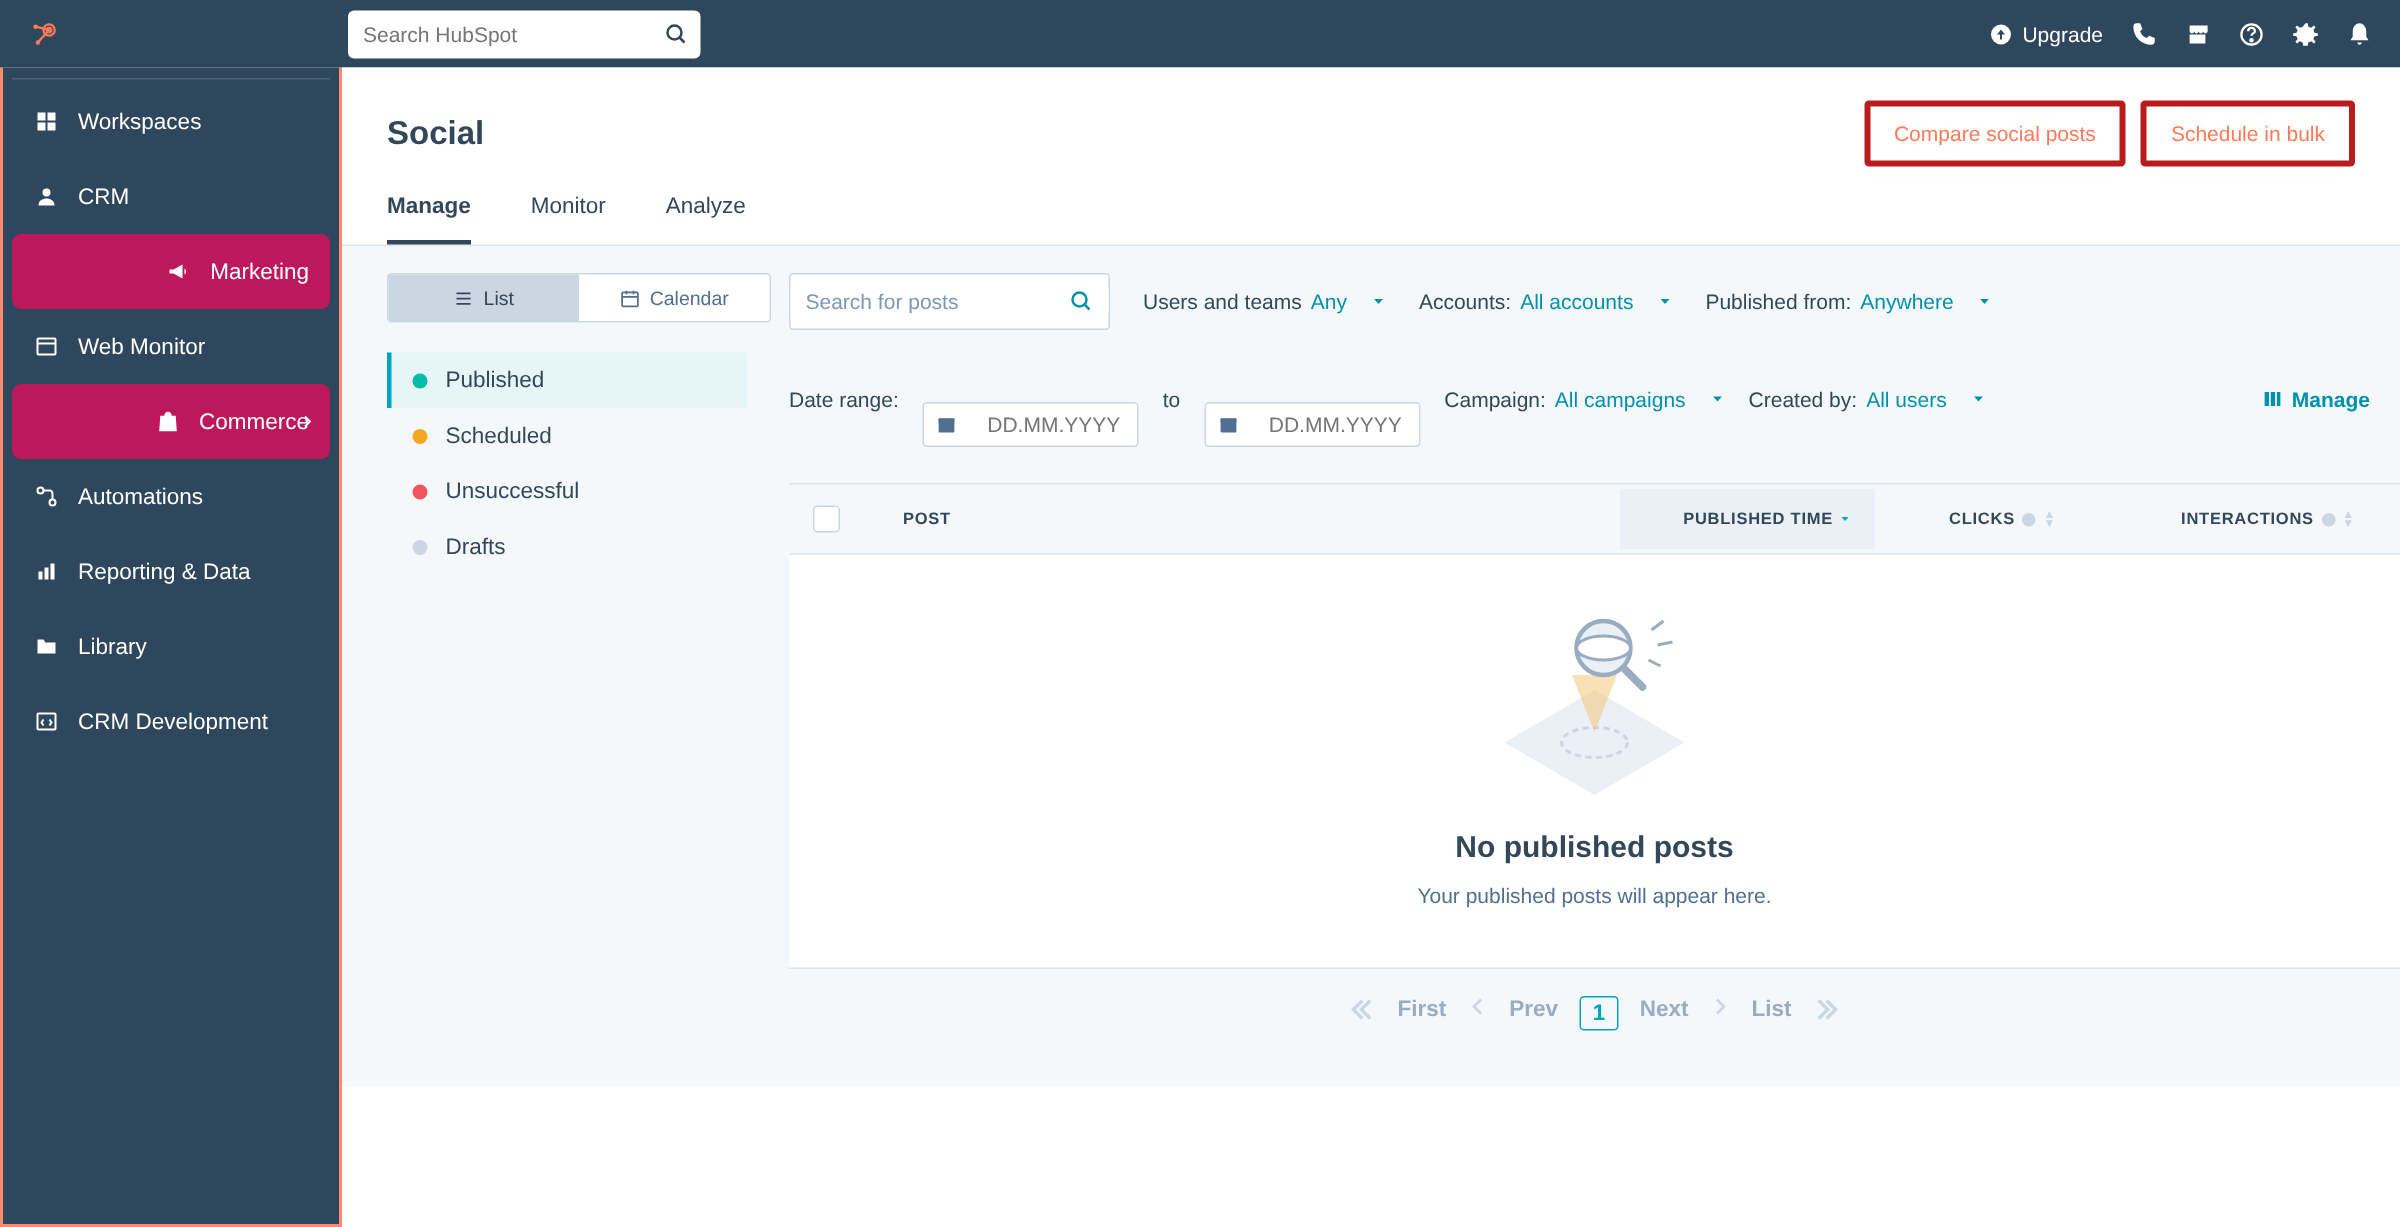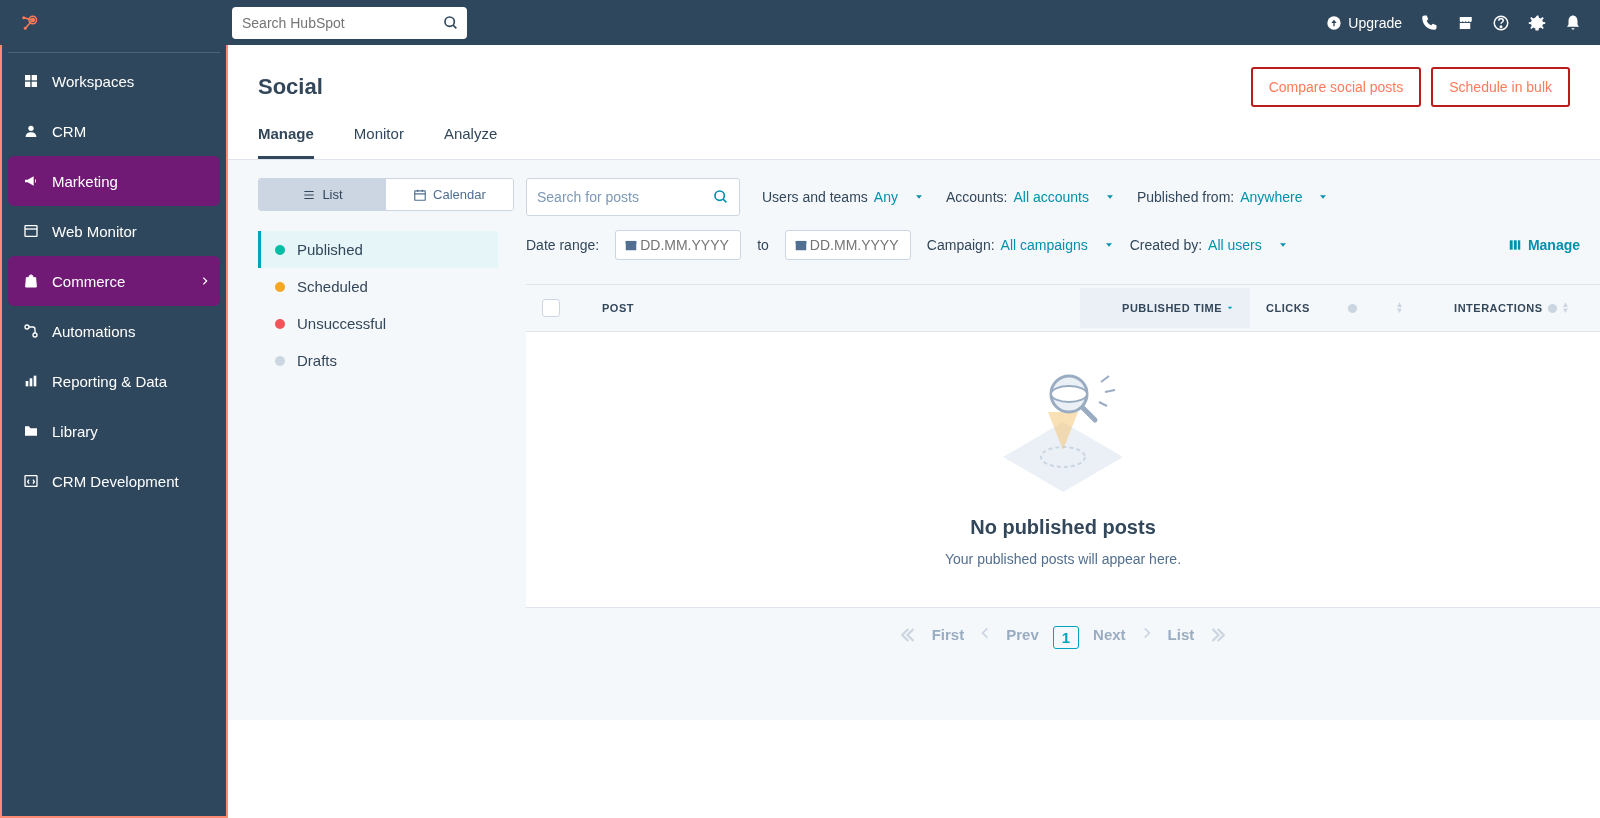--- a/index.html
+++ b/index.html
@@ -14,30 +14,30 @@
   .search-box .s-icon { position: absolute; right: 8px; top: 50%; transform: translateY(-50%); color: #516f90; }
   .topbar .right-icons { margin-left: auto; display: flex; align-items: center; gap: 18px; padding-right: 18px; color: #fff; }
   .upg { display: flex; align-items: center; gap: 6px; font-size: 14px; font-weight: 500; cursor: pointer; }
   .ticon { width: 18px; height: 18px; display: inline-flex; align-items: center; justify-content: center; cursor: pointer; }
   
   
   .app { display: flex; }
   .sidebar { width: 228px; background: #2e475d; min-height: calc(818px - 45px); border: 2px solid #ff8a73; border-top: none; padding-top: 4px; }
   .sidebar .nav-item { display: flex; align-items: center; padding: 0 14px; height: 50px; color: #fff; font-size: 15px; cursor: pointer; border-radius: 6px; margin: 0 6px; position: relative; }
   .sidebar .nav-item .nicon { width: 18px; height: 18px; margin-right: 12px; display: inline-flex; align-items: center; justify-content: center; }
-  .sidebar .nav-item.active { background: #701a75; }
+  .sidebar .nav-item.active { background: #be185d; justify-content: flex-end; }
   .sidebar .nav-item .chev { position: absolute; right: 10px; }
   .sidebar .divider { height: 1px; background: rgba(255,255,255,0.15); margin: 3px 6px; }
   
   
   .main { flex: 1; background: #fff; min-height: calc(818px - 45px); position: relative; overflow: hidden; }
   .page-head { display: flex; align-items: center; padding: 22px 30px 0 30px; }
   .page-title { font-size: 22px; font-weight: 700; color: #33475b; }
   .page-actions { margin-left: auto; display: flex; gap: 10px; }
-  .btn-outline { border: 2px solid #b91c1c; color: #ff7a59; background: #fff; padding: 10px 16px; border-radius: 3px; font-weight: 500; font-size: 14px; cursor: pointer; }
+  .btn-outline { border: 4px solid #b91c1c; color: #ff7a59; background: #fff; padding: 10px 16px; border-radius: 3px; font-weight: 500; font-size: 14px; cursor: pointer; }
   
   .tabs { display: flex; gap: 40px; padding: 18px 30px 0 30px; border-bottom: 1px solid #dfe3eb; }
   .tab { padding-bottom: 14px; font-size: 15px; color: #33475b; cursor: pointer; border-bottom: 3px solid transparent; }
   .tab.active { font-weight: 700; border-bottom-color: #33475b; }
   
   .content-row { display: flex; padding: 18px 0 0 30px; background: #f5f8fa; min-height: 560px; }
   
   .left-col { width: 240px; }
   .viewtoggle { display: flex; border: 1px solid #cbd6e2; border-radius: 3px; overflow: hidden; width: 256px; }
   .vt-btn { flex: 1; display: flex; align-items: center; justify-content: center; gap: 6px; padding: 8px 0; font-size: 13px; color: #516f90; cursor: pointer; background: #fff; }
@@ -52,30 +52,30 @@
   .filter-row1 { display: flex; align-items: center; gap: 22px; flex-wrap: wrap; }
   .post-search { width: 214px; height: 38px; border: 1px solid #cbd6e2; border-radius: 3px; background: #fff; position: relative; display: flex; align-items: center; }
   .post-search input { border: none; outline: none; width: 100%; padding: 0 30px 0 10px; font-size: 14px; color: #33475b; }
   .post-search input::placeholder { color: #7c98b6; }
   .post-search .ps-icon { position: absolute; right: 10px; color: #00a4bd; }
   .flabel { font-size: 14px; color: #33475b; }
   .fval { font-size: 14px; color: #0091ae; font-weight: 500; cursor: pointer; display: inline-flex; align-items: center; gap: 16px; }
   .fgroup { display: flex; align-items: center; gap: 6px; }
   
   .filter-row2 { display: flex; align-items: center; gap: 16px; flex-wrap: wrap; margin-top: 14px; }
-  .date-inp { display: flex; align-items: center; gap: 2px; border: 1px solid #cbd6e2; border-radius: 3px; background: #fff; padding: 6px 8px; }
+  .date-inp { display: flex; align-items: center; gap: 20px; border: 1px solid #cbd6e2; border-radius: 3px; background: #fff; padding: 6px 8px; margin-top: 34px; }
   .date-inp input { border: none; outline: none; width: 92px; font-size: 14px; color: #99acc2; }
   .manage-link { margin-left: auto; color: #0091ae; font-weight: 600; font-size: 14px; cursor: pointer; padding-right: 20px; display:flex; align-items:center; gap:6px;}
   
   .table-head { display: flex; align-items: center; margin-top: 24px; border-top: 1px solid #dfe3eb; border-bottom: 1px solid #dfe3eb; background: #f5f8fa; }
   .th { padding: 14px 16px; font-size: 11px; font-weight: 700; letter-spacing: 0.5px; color: #33475b; display: flex; align-items: center; gap: 4px; }
   .th.chk { width: 60px; }
   .th.post { flex: 1; }
   .th.pubtime { width: 170px; background: #eaf0f6; justify-content: flex-end; }
-  .th.clicks { width: 170px; justify-content: space-between; }
+  .th.clicks { width: 170px; justify-content: center; }
   .th.inter { width: 180px; justify-content: flex-end; padding-right: 30px; }
   .chkbox { width: 18px; height: 18px; border: 1px solid #cbd6e2; border-radius: 3px; background: #fff; }
   .sort-icons { display: inline-flex; flex-direction: column; line-height: 6px; font-size: 8px; color: #cbd6e2; }
   
   .empty-state { text-align: center; padding: 30px 0 40px 0; background:#fff; border-bottom:1px solid #dfe3eb;}
   .empty-illus { width: 140px; height: 130px; margin: 0 auto 24px auto; }
   .empty-h { font-size: 20px; font-weight: 700; color: #33475b; margin-bottom: 12px; }
   .empty-p { font-size: 14px; color: #516f90; }
   
   .pager { display: flex; align-items: flex-start; justify-content: center; gap: 14px; padding: 18px 0; color: #99acc2; font-size: 15px; font-weight: 600; }

